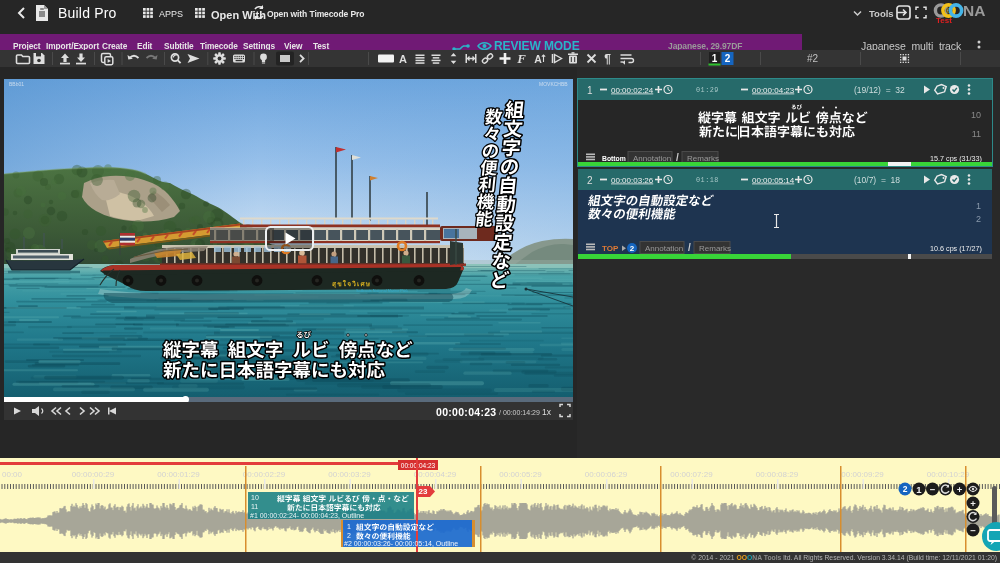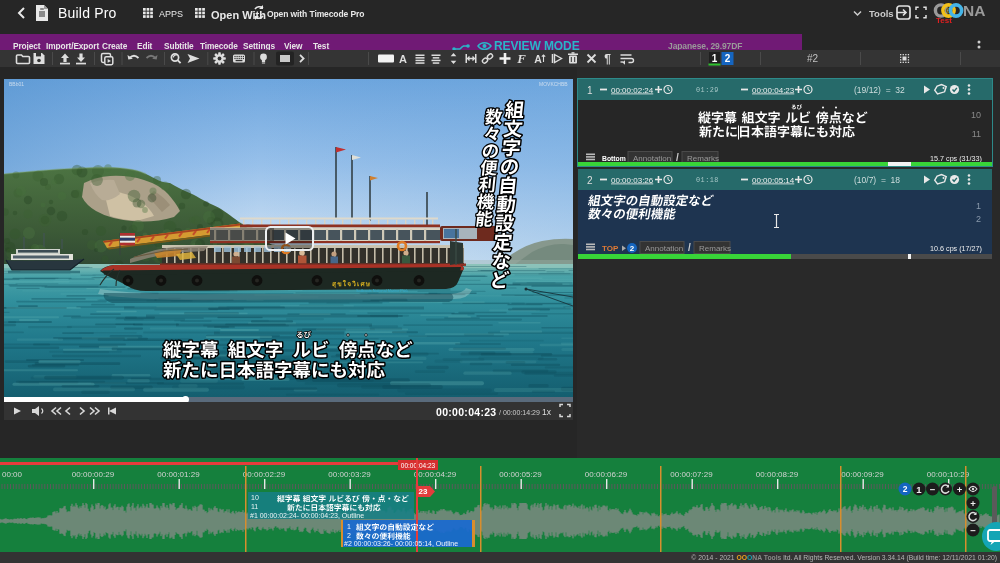--- a/index.html
+++ b/index.html
@@ -108,20 +108,21 @@
     <div class="menu" style="left:313px">Test</div>
     <svg class="abs" style="left:448px;top:0" width="120" height="24">
       <path d="M5 15h7M12 15l3-3M15 12h4" stroke="#2ab5c8" stroke-width="1.6" fill="none"></path>
       <circle cx="6" cy="15" r="1.8" fill="#2ab5c8"></circle>
       <circle cx="20" cy="12" r="1.8" fill="#2ab5c8"></circle>
       <path d="M30 12c3-4.5 10-4.5 13 0c-3 4.5-10 4.5-13 0z" fill="none" stroke="#2ab5c8" stroke-width="1.5"></path>
       <circle cx="36.5" cy="12" r="2" fill="#2ab5c8"></circle>
     </svg>
     <div class="menu" style="left:494px;color:#2ab5c8;font-size:12px">REVIEW MODE</div>
     <div class="menu" style="left:668px;color:#9a9a9a;font-weight:bold;font-size:8.5px">Japanese, 29.97DF</div>
+    <div class="menu" style="left:861px;color:#c8c8c8;font-weight:normal;font-size:10.5px">Japanese_multi_track</div>
     <svg class="abs" style="left:974px;top:5px" width="10" height="16">
       <circle cx="5" cy="3" r="1.5" fill="#ccc"></circle>
       <circle cx="5" cy="8" r="1.5" fill="#ccc"></circle>
       <circle cx="5" cy="13" r="1.5" fill="#ccc"></circle>
     </svg>
   </div>
 <div class="abs toolbar">
     <svg class="abs" style="left:0;top:0" width="1000" height="17">
       <rect x="52" y="2" width="1" height="13" fill="#4a4a4a"></rect>
       <rect x="94" y="2" width="1" height="13" fill="#4a4a4a"></rect>
@@ -1213,21 +1214,21 @@
     <rect x="62" y="0.5" width="44" height="12" fill="#333" stroke="#4a4a4a" stroke-width="1"></rect>
     <text x="67" y="9.5" font-size="8" fill="#999" font-family="Liberation Sans">Annotation</text>
     <text x="110" y="10" font-size="10" font-weight="bold" fill="#ccc" font-family="Liberation Sans">/</text>
     <rect x="116" y="0.5" width="36" height="12" fill="#333" stroke="#4a4a4a" stroke-width="1"></rect>
     <text x="121" y="9.5" font-size="8" fill="#999" font-family="Liberation Sans">Remarks</text>
     <text x="404" y="9.5" font-size="7.2" fill="#eee" text-anchor="end" font-family="Liberation Sans">10.6 cps (17/27)</text>
   </svg>
 <div class="abs" style="left:578px;top:254px;width:414px;height:5px;background:#4a4a4a"></div>
 <div class="abs" style="left:578px;top:254px;width:213px;height:5px;background:#38d438"></div>
 <div class="abs" style="left:908px;top:254px;width:3px;height:5px;background:#f2f2f2"></div>
-<div class="abs" style="left:0;top:458px;width:1000px;height:94px;background:#15803d">
+<div class="abs" style="left:0;top:458px;width:1000px;height:94px;background:#fef9c3">
     <svg class="abs" style="left:0;top:0" width="1000" height="94" font-family="Liberation Sans">
       <path d="M2.0 26v5M4.8 26v5M7.7 26v5M10.5 26v5M13.4 26v5M16.2 26v5M19.1 26v5M22.0 26v5M24.8 26v5M27.7 26v5M30.5 26v5M33.4 26v5M36.2 26v5M39.1 26v5M41.9 26v5M44.8 26v5M47.6 26v5M50.5 26v5M53.3 26v5M56.2 26v5M59.0 26v5M61.9 26v5M64.7 26v5M67.6 26v5M70.4 26v5M73.2 26v5M76.1 26v5M78.9 26v5M81.8 26v5M84.6 26v5M87.5 26v5M90.3 26v5M93.2 26v5M96.0 26v5M98.9 26v5M101.7 26v5M104.6 26v5M107.4 26v5M110.3 26v5M113.1 26v5M116.0 26v5M118.8 26v5M121.7 26v5M124.5 26v5M127.4 26v5M130.2 26v5M133.1 26v5M135.9 26v5M138.8 26v5M141.6 26v5M144.5 26v5M147.3 26v5M150.2 26v5M153.0 26v5M155.9 26v5M158.7 26v5M161.6 26v5M164.4 26v5M167.3 26v5M170.1 26v5M173.0 26v5M175.8 26v5M178.7 26v5M181.5 26v5M184.4 26v5M187.2 26v5M190.1 26v5M192.9 26v5M195.8 26v5M198.6 26v5M201.5 26v5M204.3 26v5M207.2 26v5M210.0 26v5M212.9 26v5M215.7 26v5M218.6 26v5M221.4 26v5M224.3 26v5M227.1 26v5M230.0 26v5M232.8 26v5M235.7 26v5M238.5 26v5M241.4 26v5M244.2 26v5M247.1 26v5M249.9 26v5M252.8 26v5M255.6 26v5M258.5 26v5M261.3 26v5M264.2 26v5M267.0 26v5M269.9 26v5M272.7 26v5M275.6 26v5M278.4 26v5M281.3 26v5M284.1 26v5M287.0 26v5M289.8 26v5M292.7 26v5M295.5 26v5M298.4 26v5M301.2 26v5M304.1 26v5M307.0 26v5M309.8 26v5M312.7 26v5M315.5 26v5M318.4 26v5M321.2 26v5M324.1 26v5M326.9 26v5M329.8 26v5M332.6 26v5M335.5 26v5M338.3 26v5M341.2 26v5M344.0 26v5M346.9 26v5M349.7 26v5M352.6 26v5M355.4 26v5M358.3 26v5M361.1 26v5M364.0 26v5M366.8 26v5M369.7 26v5M372.5 26v5M375.4 26v5M378.2 26v5M381.1 26v5M383.9 26v5M386.8 26v5M389.6 26v5M392.5 26v5M395.3 26v5M398.2 26v5M401.0 26v5M403.9 26v5M406.7 26v5M409.6 26v5M412.4 26v5M415.3 26v5M418.1 26v5M421.0 26v5M423.8 26v5M426.7 26v5M429.5 26v5M432.4 26v5M435.2 26v5M438.1 26v5M440.9 26v5M443.8 26v5M446.6 26v5M449.5 26v5M452.3 26v5M455.2 26v5M458.0 26v5M460.9 26v5M463.7 26v5M466.6 26v5M469.4 26v5M472.3 26v5M475.1 26v5M478.0 26v5M480.8 26v5M483.7 26v5M486.5 26v5M489.4 26v5M492.2 26v5M495.1 26v5M497.9 26v5M500.8 26v5M503.6 26v5M506.5 26v5M509.3 26v5M512.2 26v5M515.0 26v5M517.9 26v5M520.7 26v5M523.6 26v5M526.4 26v5M529.3 26v5M532.1 26v5M535.0 26v5M537.8 26v5M540.7 26v5M543.5 26v5M546.4 26v5M549.2 26v5M552.1 26v5M554.9 26v5M557.8 26v5M560.6 26v5M563.5 26v5M566.3 26v5M569.2 26v5M572.0 26v5M574.9 26v5M577.7 26v5M580.6 26v5M583.4 26v5M586.3 26v5M589.1 26v5M592.0 26v5M594.8 26v5M597.7 26v5M600.5 26v5M603.4 26v5M606.2 26v5M609.1 26v5M611.9 26v5M614.8 26v5M617.6 26v5M620.5 26v5M623.3 26v5M626.2 26v5M629.0 26v5M631.9 26v5M634.7 26v5M637.6 26v5M640.4 26v5M643.3 26v5M646.1 26v5M649.0 26v5M651.8 26v5M654.7 26v5M657.5 26v5M660.4 26v5M663.2 26v5M666.1 26v5M668.9 26v5M671.8 26v5M674.6 26v5M677.5 26v5M680.3 26v5M683.2 26v5M686.0 26v5M688.9 26v5M691.7 26v5M694.6 26v5M697.4 26v5M700.3 26v5M703.1 26v5M706.0 26v5M708.8 26v5M711.7 26v5M714.5 26v5M717.4 26v5M720.2 26v5M723.1 26v5M725.9 26v5M728.8 26v5M731.6 26v5M734.5 26v5M737.3 26v5M740.2 26v5M743.0 26v5M745.9 26v5M748.7 26v5M751.6 26v5M754.4 26v5M757.3 26v5M760.1 26v5M763.0 26v5M765.8 26v5M768.7 26v5M771.5 26v5M774.4 26v5M777.2 26v5M780.1 26v5M782.9 26v5M785.8 26v5M788.6 26v5M791.5 26v5M794.3 26v5M797.2 26v5M800.0 26v5M802.9 26v5M805.7 26v5M808.6 26v5M811.4 26v5M814.3 26v5M817.1 26v5M820.0 26v5M822.8 26v5M825.7 26v5M828.5 26v5M831.4 26v5M834.2 26v5M837.1 26v5M839.9 26v5M842.8 26v5M845.6 26v5M848.5 26v5M851.3 26v5M854.2 26v5M857.0 26v5M859.9 26v5M862.7 26v5M865.6 26v5M868.4 26v5M871.3 26v5M874.1 26v5M877.0 26v5M879.8 26v5M882.7 26v5M885.5 26v5M888.4 26v5M891.2 26v5M894.1 26v5M896.9 26v5M899.8 26v5M902.6 26v5M905.5 26v5M908.3 26v5M911.2 26v5M914.0 26v5M916.9 26v5M919.7 26v5M922.6 26v5M925.4 26v5M928.3 26v5M931.1 26v5M934.0 26v5M936.8 26v5M939.7 26v5M942.5 26v5M945.4 26v5M948.2 26v5M951.1 26v5M953.9 26v5M956.8 26v5M959.6 26v5M962.5 26v5M965.3 26v5M968.2 26v5M971.0 26v5M973.9 26v5M976.7 26v5M979.6 26v5M982.4 26v5M985.3 26v5M988.1 26v5M991.0 26v5M993.8 26v5M996.7 26v5M999.5 26v5" stroke="#5a5a5a" stroke-width="1"></path>
       <g font-size="8" fill="#d2d2d2">
         <text x="2" y="19">00:00</text>
         <text x="93.0" y="19" text-anchor="middle">00:00:00:29</text>
         <rect x="93.0" y="21" width="1.4" height="10" fill="#e8e8e8"></rect>
         <text x="178.5" y="19" text-anchor="middle">00:00:01:29</text>
         <rect x="178.5" y="21" width="1.4" height="10" fill="#e8e8e8"></rect>
         <text x="264.0" y="19" text-anchor="middle">00:00:02:29</text>
         <rect x="264.0" y="21" width="1.4" height="10" fill="#e8e8e8"></rect>

